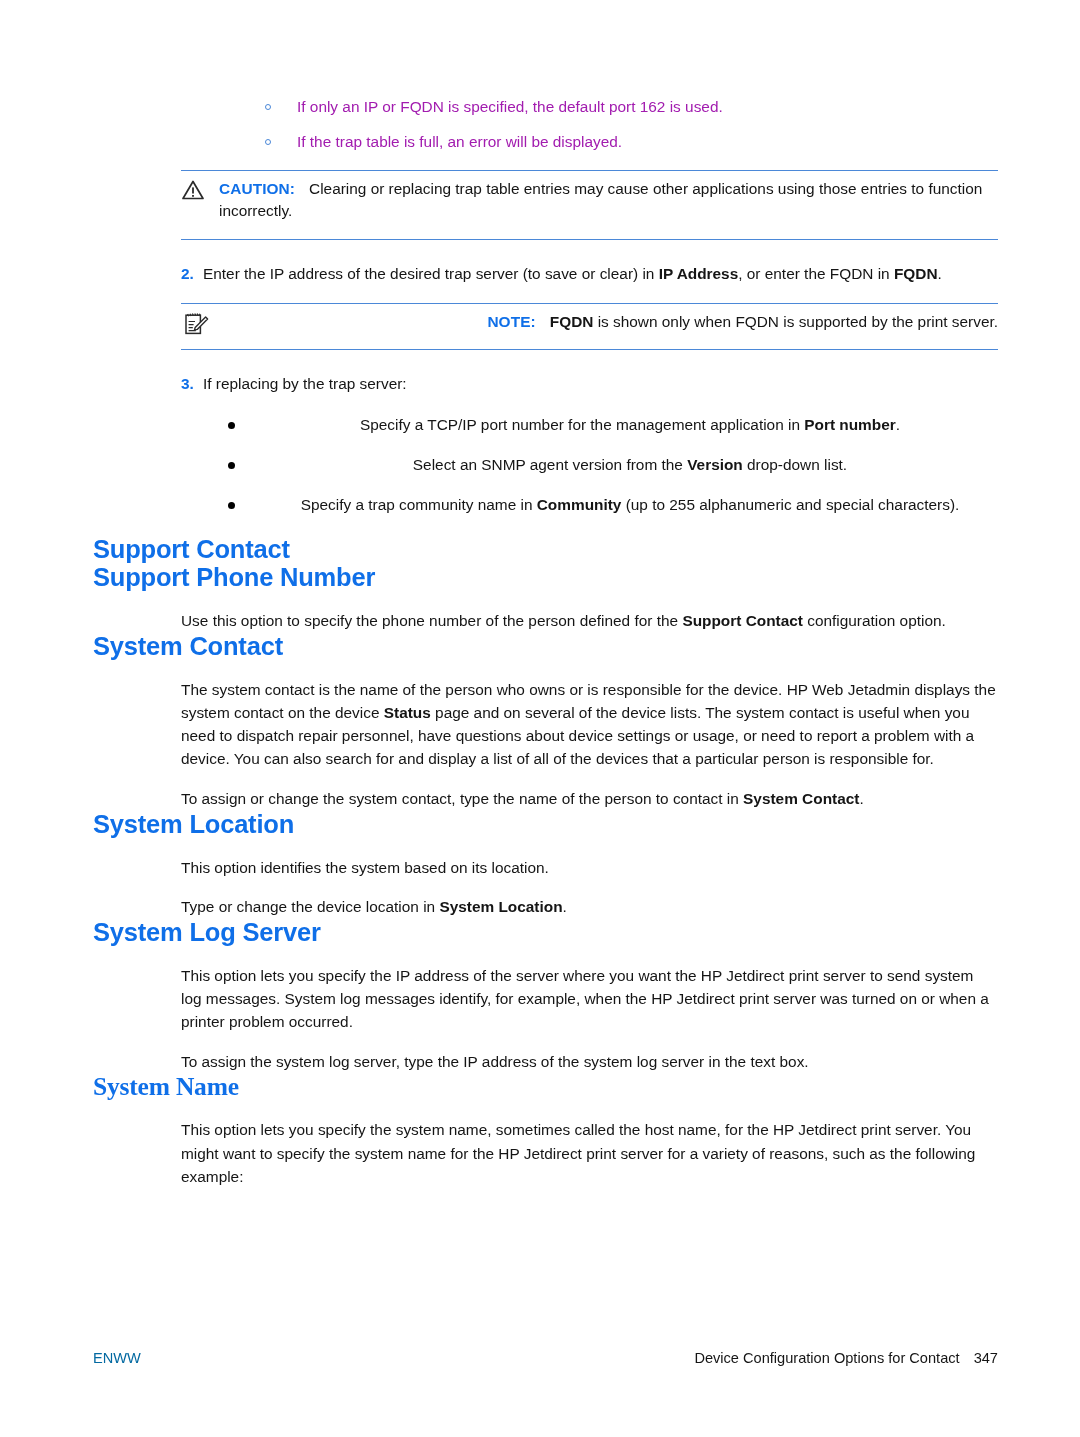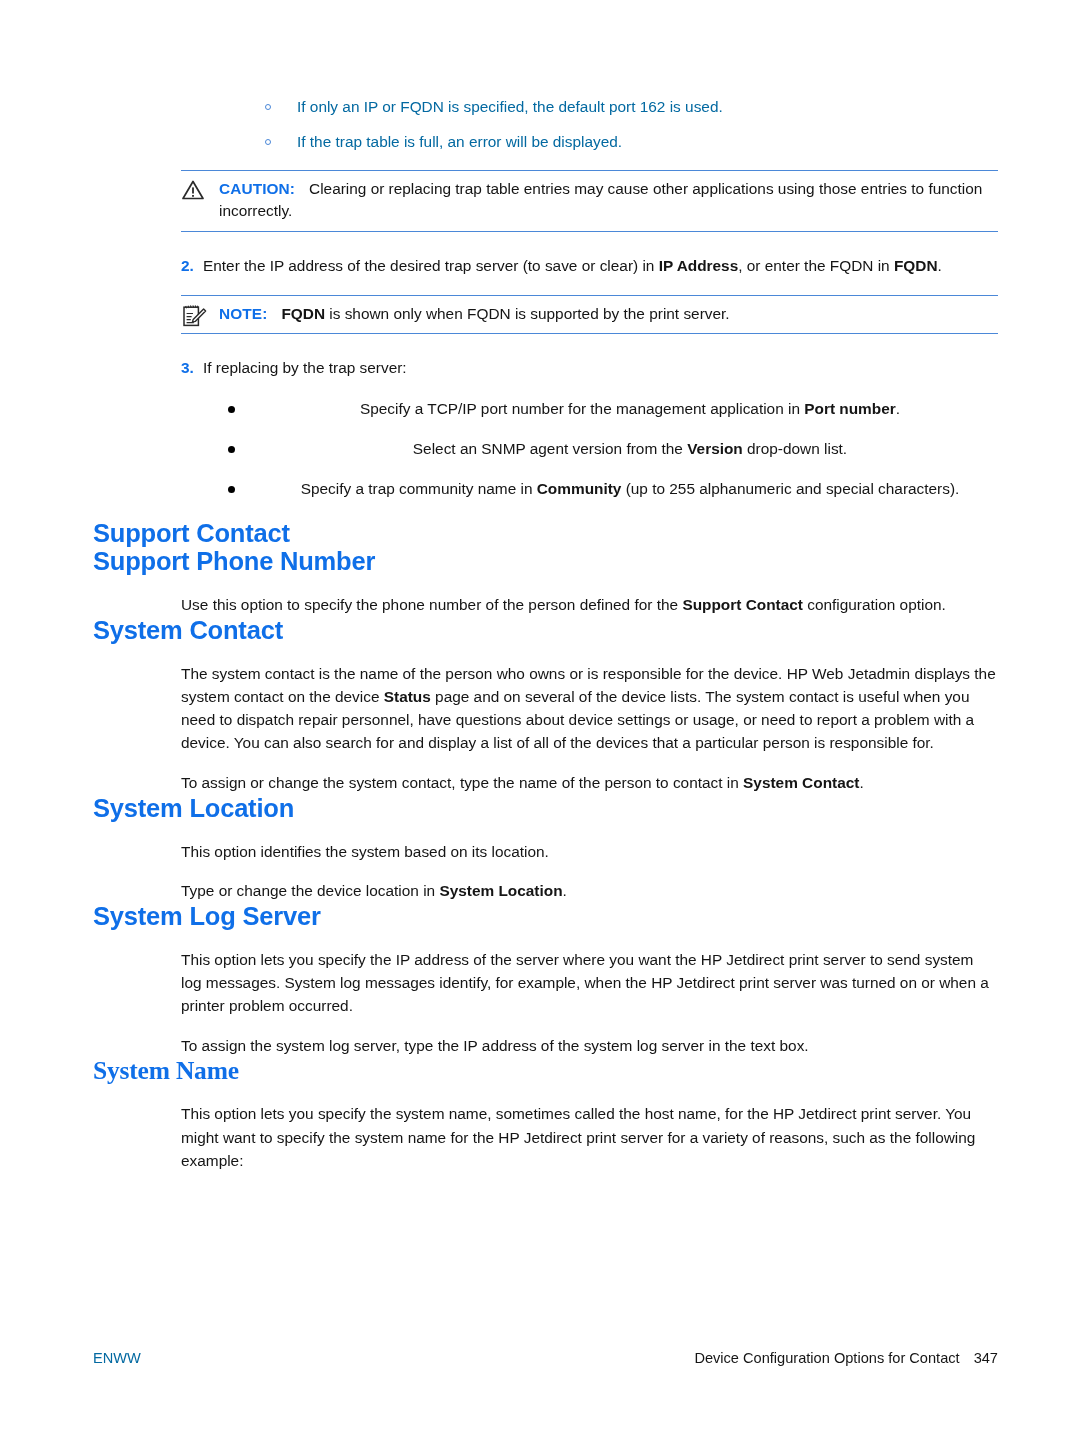--- a/index.html
+++ b/index.html
@@ -109,21 +109,21 @@
     text-align: center;
   }
 
   
   .subbullet-item {
     position: relative;
     margin-left: 172px;   
     width: 733px;
     font-size: 15.4px;
     line-height: 23.3px;
-    color: #0369a1;
+    color: #a21caf;
   }
   .subbullet-item + .subbullet-item { margin-top: 12px; }
   .subbullet-item > .ring {
     position: absolute;
     left: 0;
     top: 9px;
     width: 4px;
     height: 4px;
     border-radius: 50%;
     border: 1.4px solid #4b88d8;
@@ -133,21 +133,21 @@
     margin-left: 32px;
   }
 
   
   .admonition {
     position: relative;
     margin-left: 88px;    
     width: 817px;
     border-top: 1.6px solid #4b88d8;
     border-bottom: 1.6px solid #4b88d8;
-    padding: 7px 0 8px 0;
+    padding: 7px 0 16px 0;
     box-sizing: border-box;
   }
   .admonition .adm-row {
     position: relative;
     padding-left: 38px;
     font-size: 15.4px;
     line-height: 22.5px;
     color: #151515;
   }
   .admonition .adm-icon {
@@ -157,21 +157,21 @@
     width: 28px;
     height: 24px;
   }
   .admonition .adm-label {
     color: #0f6fe8;
     font-weight: bold;
     letter-spacing: 0.1px;
   }
   .admonition .adm-gap { display: inline-block; width: 14px; }
   .adm-caution { margin-top: 16px; }
-  .adm-note { margin-top: 18px; }
+  .adm-note { margin-top: 18px; text-align: right; }
 
   
   .footer {
     position: absolute;
     left: 93px;
     top: 1350px;
     width: 905px;
     height: 22px;
   }
   .footer .footer-left {

